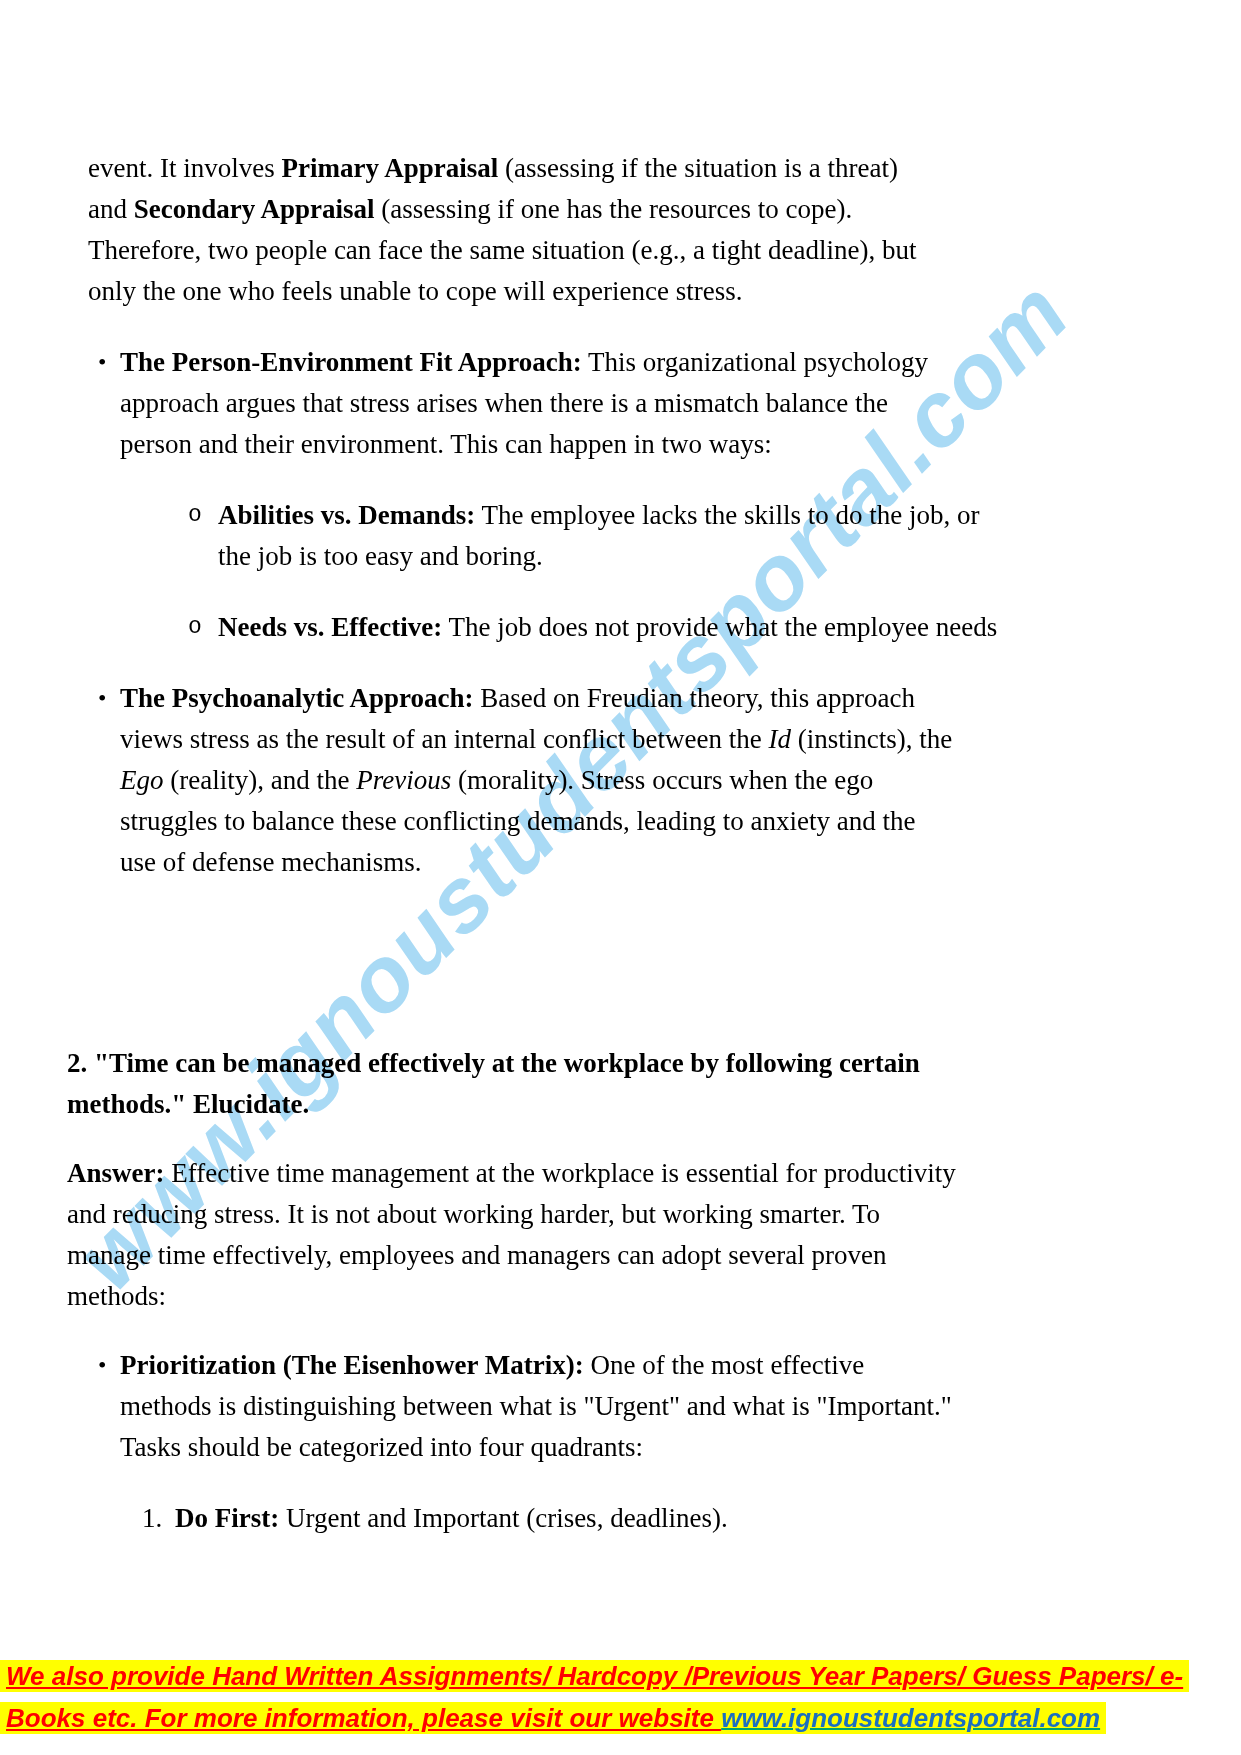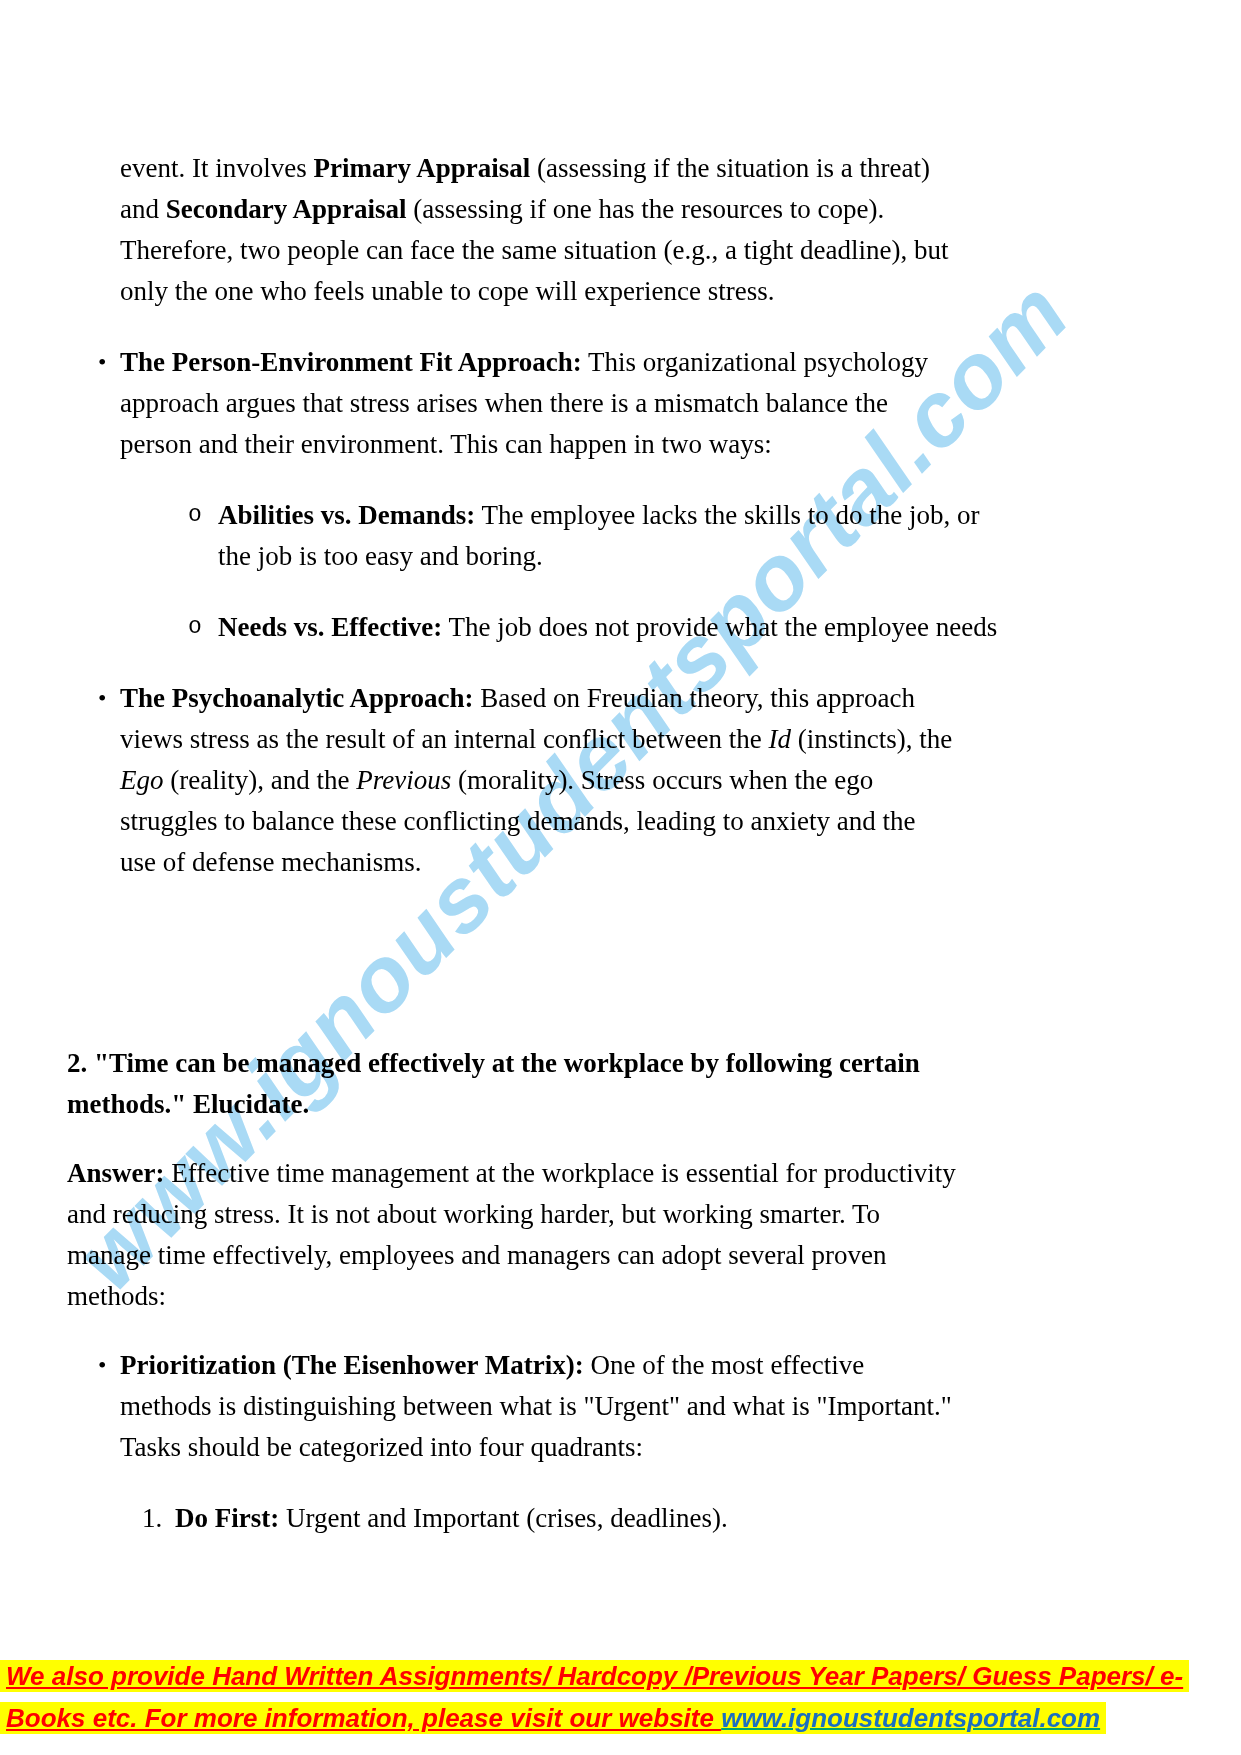--- a/index.html
+++ b/index.html
@@ -8,21 +8,21 @@
   
   .watermark{position:absolute;left:572px;top:785px;z-index:0;
              transform:translate(-50%,-50%) rotate(-45.5deg);
              font-family:"Liberation Sans",sans-serif;font-style:italic;font-weight:600;
              font-size:92px;letter-spacing:1px;color:#a9daf5;white-space:nowrap;}
   .content{position:absolute;top:148px;left:0;width:100%;z-index:1;}
   .block{font-size:27px;line-height:41px;}
   .tline{white-space:nowrap;}
   .bold{font-weight:bold;}
   .italic{font-style:italic;margin-top:8px;}
-  .p-appraisal{margin:0 0 30px 120px;}
+  .p-appraisal{margin:0 0 30px 88px;}
   .li1{position:relative;margin:0 0 30px 120px;}
   .li1 .l1m{position:absolute;left:-22px;top:0;font-size:24px;line-height:41px;}
   .li2{position:relative;margin:0 0 30px 218px;}
   .li2 .l2m{position:absolute;left:-30px;top:0;font-family:"Liberation Mono",monospace;
             font-size:23px;line-height:41px;}
   .q-heading{font-weight:bold;margin:160px 0 28px 67px;}
   .answer{margin:0 0 28px 67px;}
   .li-num{position:relative;margin:0 0 0 175px;}
   .li-num .nm{position:absolute;left:-33px;top:0;}
   

